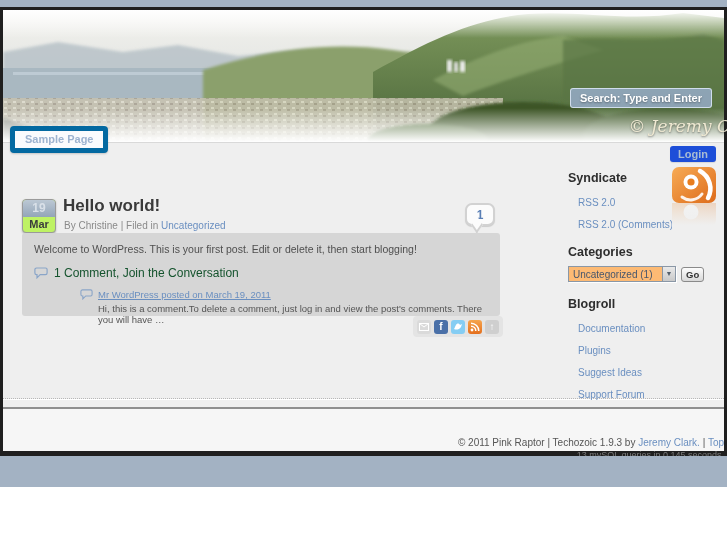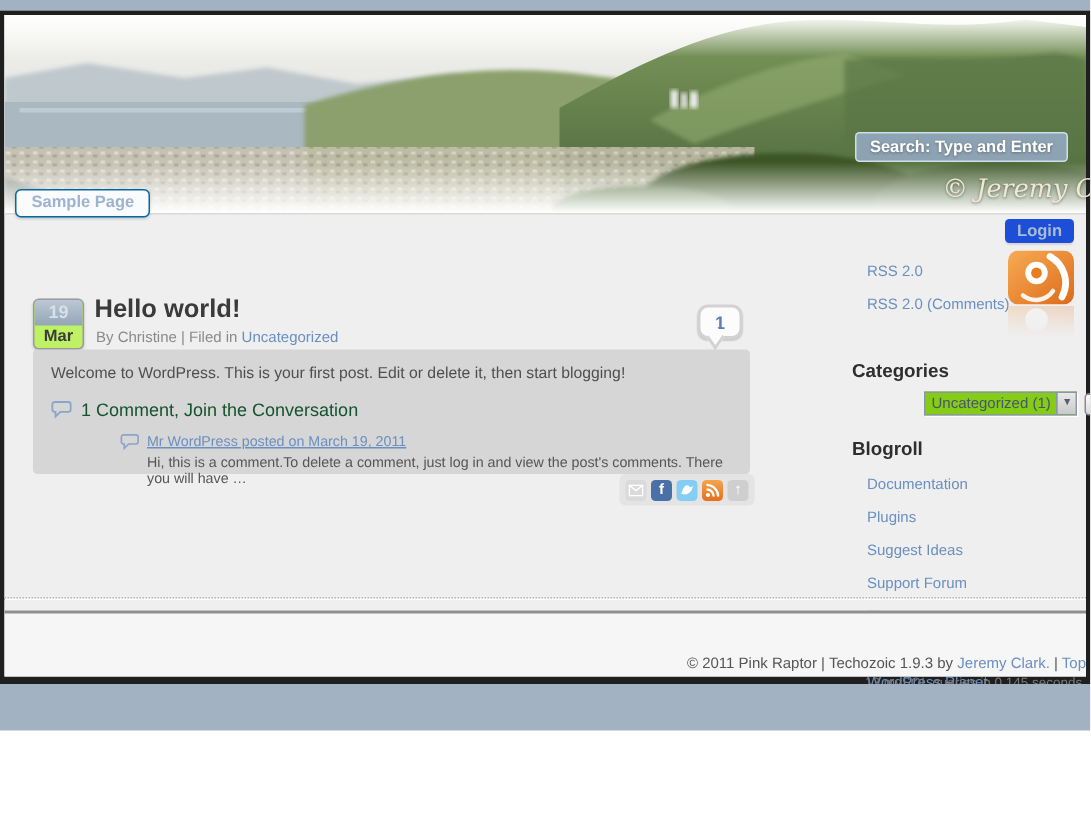--- a/index.html
+++ b/index.html
@@ -14,21 +14,21 @@
 
   
   .header { position:absolute; top:0; left:0; width:721px; height:132px; background:#fff; overflow:visible; }
   .header svg.photo { position:absolute; top:0; left:0; }
   .search-btn { position:absolute; top:78px; right:12px; padding:3px 9px; font-size:11px; font-weight:bold;
                 color:#ffffff; background:rgba(150,172,200,.85); border:1px solid rgba(215,228,242,.9);
                 border-radius:3px; text-shadow:0 1px 2px rgba(0,0,0,.35); cursor:pointer; }
   .signature { position:absolute; bottom:6px; right:-6px; font-family:"DejaVu Serif", serif; font-style:italic;
                font-size:17px; color:#efe9d2; text-shadow:0 1px 2px rgba(0,0,0,.45); white-space:nowrap; }
   .page-tab { position:absolute; top:116px; left:7px; padding:2px 10px 3px; background:#fafbfd;
-              border:1px solid #0369a1; border-radius:4px; box-shadow:0 1px 2px rgba(0,0,0,.18);
+              border:5px solid #0369a1; border-radius:4px; box-shadow:0 1px 2px rgba(0,0,0,.18);
               color:#9db3d0; font-size:11px; font-weight:bold; z-index:5; cursor:pointer; }
 
   
   .content { position:absolute; top:132px; left:0; width:721px; height:257px; background:#efefef;
              border-top:1px solid #d9d9d9; border-bottom:1px dotted #b7b7b7; }
   .gapband { position:absolute; top:390px; left:0; width:721px; height:7px; background:#efefef; }
 
   .login-btn { position:absolute; top:136px; right:8px; padding:2px 8px; background:#1d4ed8; border-radius:3px;
                color:#a9bcd3; font-size:11px; font-weight:bold; box-shadow:0 1px 1px rgba(0,0,0,.1); cursor:pointer; }
 
@@ -76,22 +76,22 @@
   .sb-links { list-style:none; margin-left:10px; }
   .sb-links li { margin-bottom:4px; }
   .sb-links a { font-size:10px; color:#6a8fc0; text-decoration:none; cursor:pointer; }
   .syndicate { position:relative; min-height:56px; }
   .rss-wrap { position:absolute; right:2px; top:-4px; width:44px; }
   .rss-reflect { opacity:.3; transform:scaleY(-1); margin-top:-4px; }
   .rss-fadeover { position:absolute; left:0; top:36px; width:44px; height:26px;
                   background:linear-gradient(rgba(239,239,239,.25), #efefef 85%); }
   .categories { margin-top:13px; }
   .cat-row { display:flex; align-items:center; }
-  .select-box { display:flex; width:108px; height:16px; border:1px solid #8a97a6; background:#84cc16;
-                box-shadow:1px 1px 0 #fff; cursor:pointer;margin-left:48px; }
+  .select-box { display:flex; width:108px; height:16px; border:1px solid #8a97a6; background:#fdba74;
+                box-shadow:1px 1px 0 #fff; cursor:pointer; }
   .select-text { flex:1; font-size:10px; color:#47566c; padding:2px 4px; white-space:nowrap; overflow:hidden; }
   .select-arrow { width:13px; background:linear-gradient(#e9e9e9,#c9c9c9); border-left:1px solid #8a97a6;
                   color:#55606c; font-size:7px; text-align:center; line-height:14px; }
   .go-btn { margin-left:5px; padding:1px 4px; font-size:9.5px; font-weight:bold; color:#333;
             background:linear-gradient(#fdfdfd,#d8d8d8); border:1px solid #8a8a8a; border-radius:3px; cursor:pointer; }
   .blogroll { margin-top:15px; }
 
   
   .footer { position:absolute; top:397px; left:0; width:721px; height:44px; background:#f6f6f6;
             border-top:2px solid #8f8f8f; text-align:right; padding-top:28px; }
@@ -215,20 +215,21 @@
           <path d="M1 4.2 A4.8 4.8 0 0 1 5.8 9" fill="none" stroke="#fff" stroke-width="1.5"></path>
           <path d="M1 1.2 A7.8 7.8 0 0 1 8.8 9" fill="none" stroke="#fff" stroke-width="1.5"></path>
         </svg>
       </div>
       <div class="share-ic ic-share">↑</div>
     </div>
 
     <div class="sidebar">
 
       <div class="syndicate">
+        <h3>Syndicate</h3>
         <ul class="sb-links">
           <li><a>RSS 2.0</a></li>
           <li><a>RSS 2.0 (Comments)</a></li>
         </ul>
         <div class="rss-wrap">
           <svg width="44" height="36" viewBox="0 0 44 36">
             <defs>
                 <linearGradient id="og" x1="0" y1="0" x2="1" y2="1">
               <stop offset="0" stop-color="#f7ab55"></stop>
                   <stop offset="1" stop-color="#dd6b1a"></stop>

